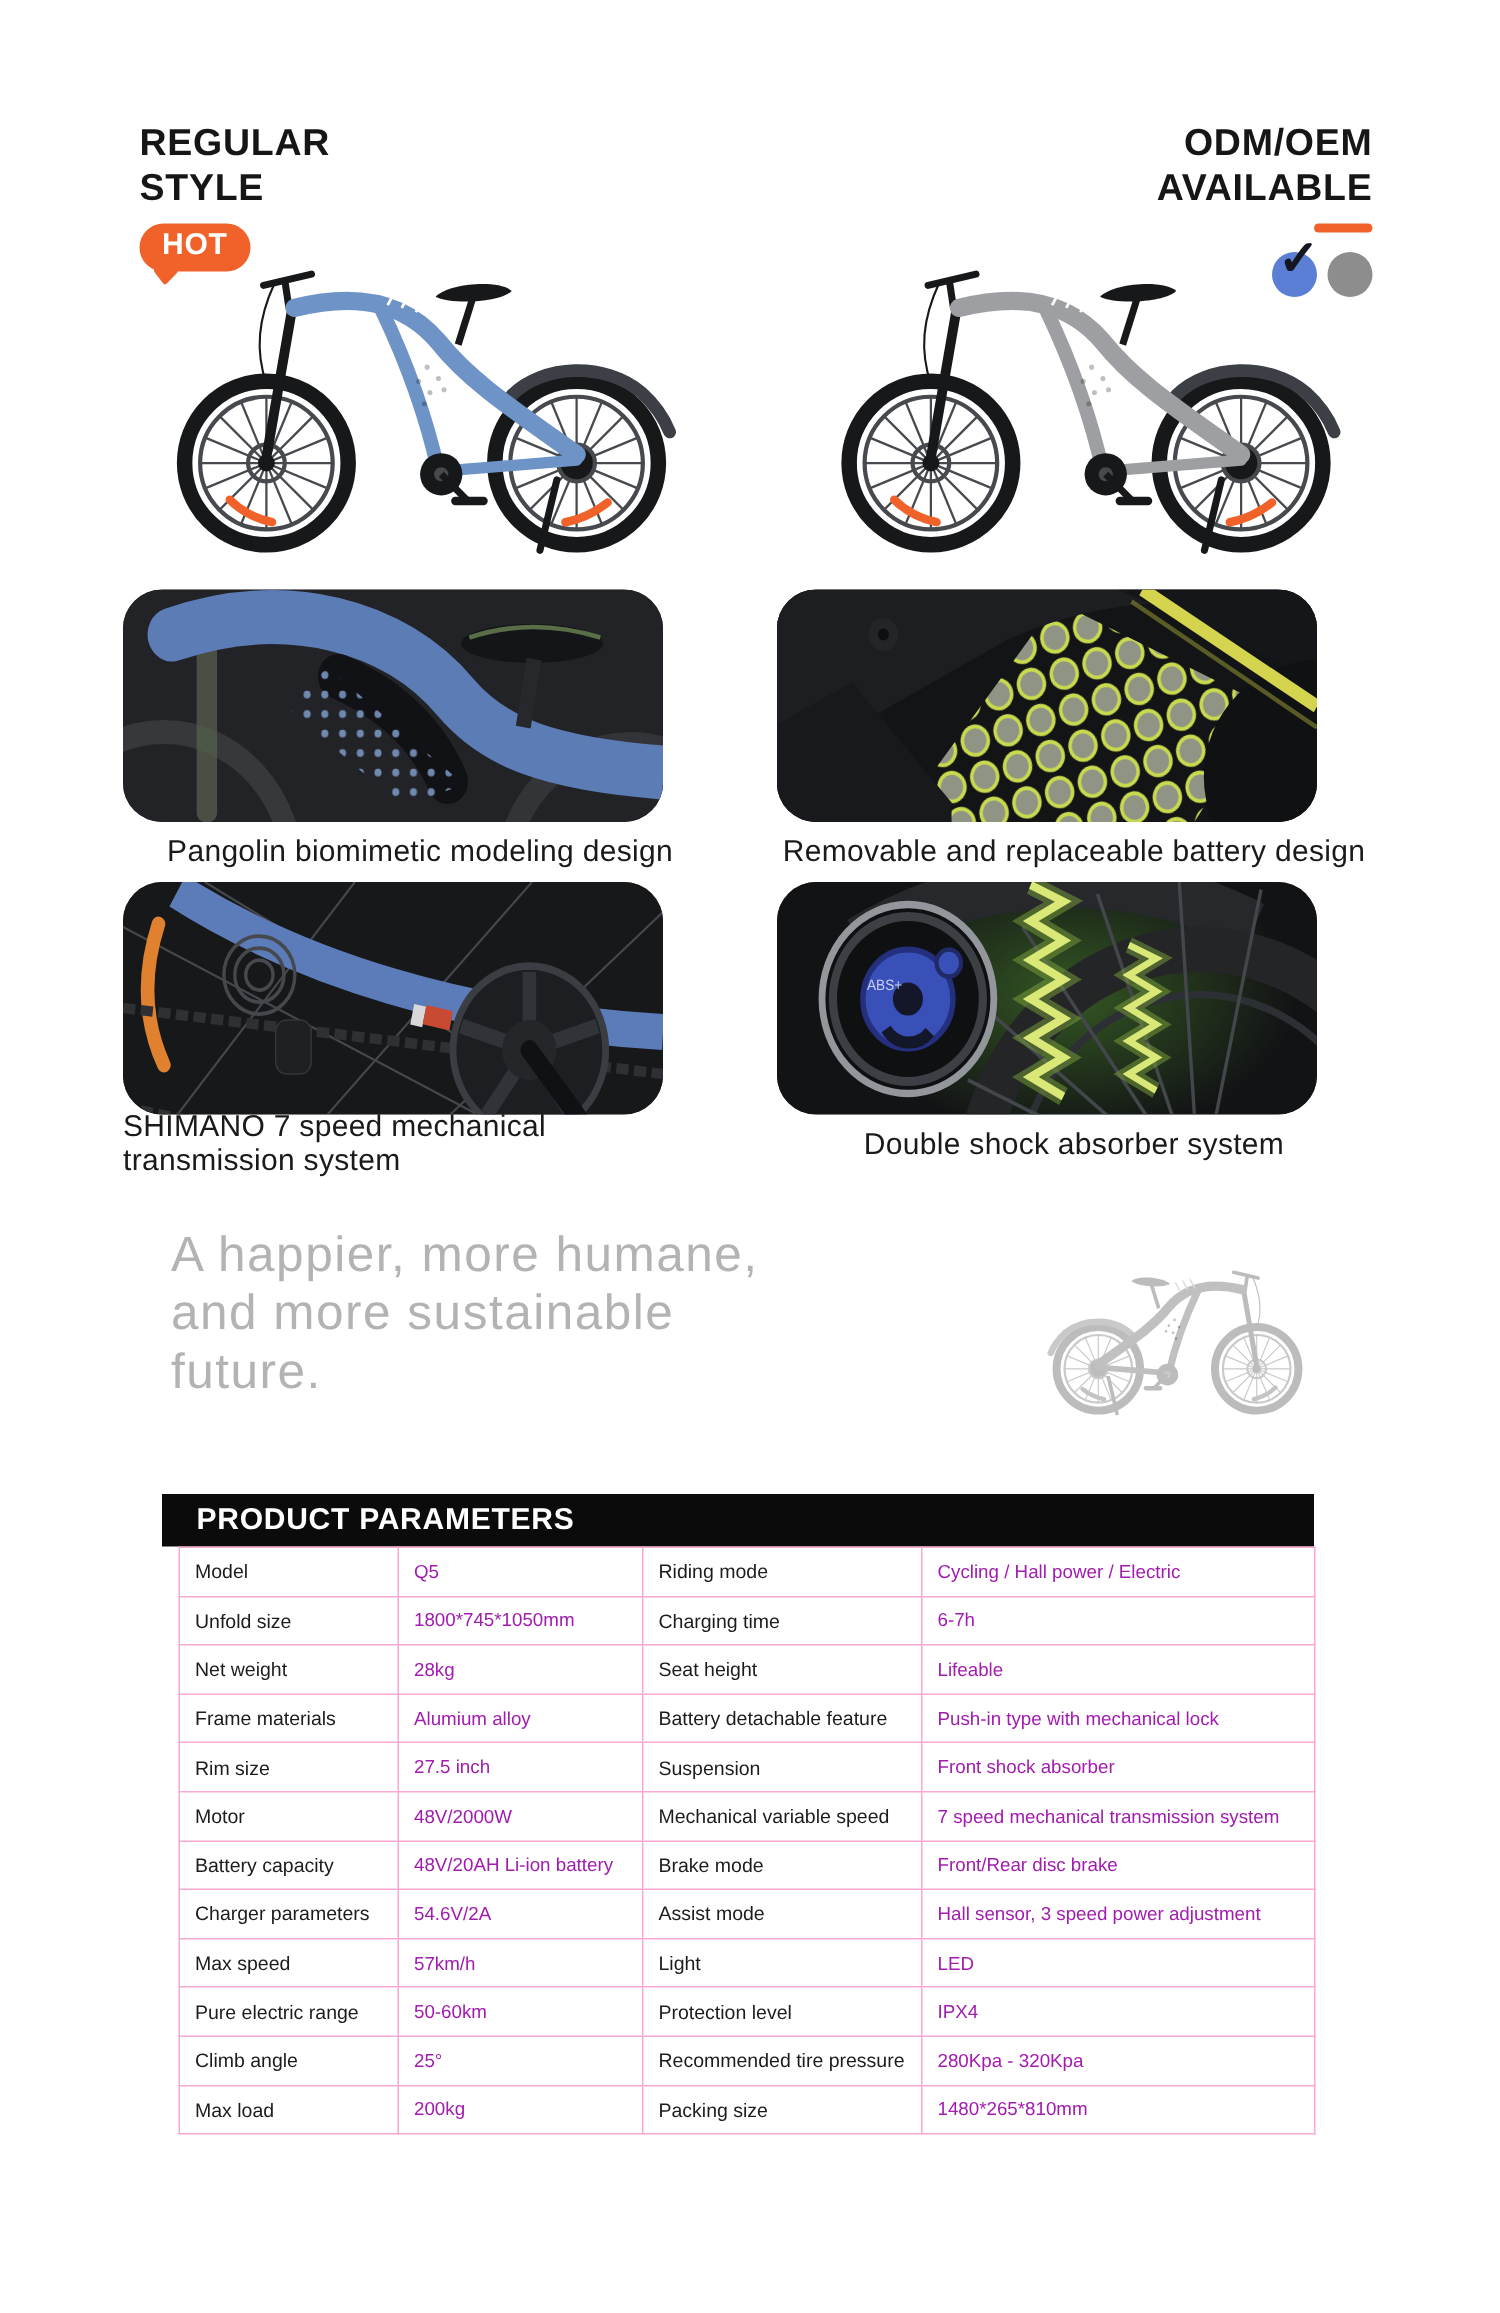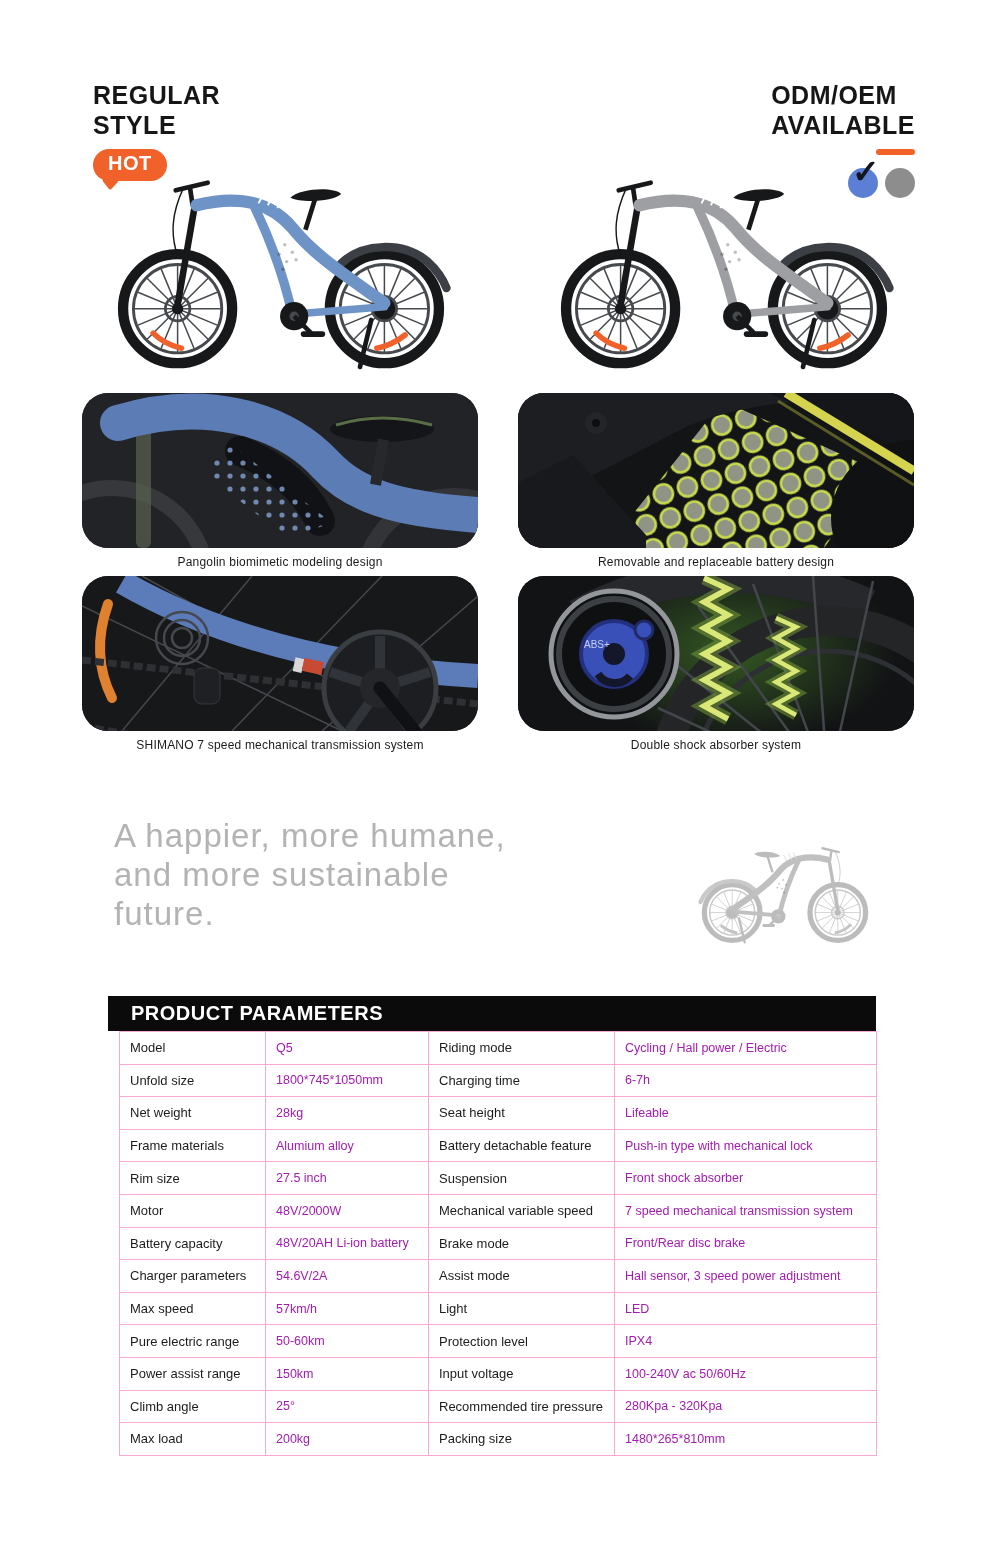--- a/index.html
+++ b/index.html
@@ -4,21 +4,21 @@
 <style>
   * { margin:0; padding:0; box-sizing:border-box; }
   html,body { background:#fff; }
   .page {
     position:relative; width:1000px; height:1542px; background:#ffffff;
     font-family:"Liberation Sans", sans-serif; overflow:hidden; margin:0 auto;
   }
 
   
   .hdr-left { position:absolute; left:82px; top:80px;margin-left:11px; }
-  .hdr-right { position:absolute; right:85px; top:80px; text-align:left; }
+  .hdr-right { position:absolute; right:85px; top:80px; text-align:right; }
   .big-title { font-size:25px; line-height:30px; font-weight:700; color:#161616; letter-spacing:.5px; }
   .hot-badge {
     position:relative; display:inline-block; margin-top:9px;
     background:var(--accent,#f1622b); color:#fff; font-weight:700; font-size:20px;
     padding:3px 15px 6px; border-radius:17px; letter-spacing:.5px;
   }
   .hot-badge::after {
     content:""; position:absolute; left:11px; bottom:-6px; width:13px; height:13px;
     background:var(--accent,#f1622b); transform:rotate(52deg) skewX(8deg); border-radius:2px;
   }
@@ -36,25 +36,25 @@
   .bike { position:absolute; width:372px; height:235px; }
   .bike--blue { left:95px; top:147px; --frame:var(--bike-blue,#6e93c6); }
   .bike--gray { left:538px; top:147px; --frame:var(--bike-gray,#9d9fa2); }
   .bike--sil  { left:690px; top:830px; width:190px; height:120px;
                 --frame:#c0c0c0; --dark:#bcbcbc; --mid:#c9c9c9; --acc:#c4c4c4; --det:#dcdcdc; }
 
   
   .features { position:absolute; left:82px; top:393px; width:836px;
               display:grid; grid-template-columns:396px 396px; column-gap:40px; }
   .feature { display:block; }
-  .tile { width:396px; height:155px; border-radius:26px; overflow:hidden; background:#222327; }
+  .tile { width:360px; height:155px; border-radius:26px; overflow:hidden; background:#222327; }
   .tile svg { display:block; width:100%; height:100%; }
   .feature figcaption {
-    height:28px; display:flex; align-items:center; justify-content:center;
-    font-size:12px; color:#1a1a1a; letter-spacing:.2px;
+    height:40px; display:flex; align-items:center; justify-content:center;
+    font-size:20px; color:#1a1a1a; letter-spacing:.2px;
   }
 
   
   .tagline { position:absolute; left:114px; top:816px; font-size:33px; line-height:39px;
              color:var(--tagline-text,#b5b5b5); letter-spacing:1px; font-weight:400; }
 
   
   .params { position:absolute; left:108px; top:996px; width:768px; }
   .params-header {
     height:35px; background:#0b0b0b; color:#fff; display:flex; align-items:center;
@@ -358,26 +358,20 @@
           <td class="lbl">Light</td>
           <td class="val">LED</td>
         </tr>
         <tr>
           <td class="lbl">Pure electric range</td>
           <td class="val">50-60km</td>
           <td class="lbl">Protection level</td>
           <td class="val">IPX4</td>
         </tr>
         <tr>
-          <td class="lbl">Power assist range</td>
-          <td class="val">150km</td>
-          <td class="lbl">Input voltage</td>
-          <td class="val">100-240V ac 50/60Hz</td>
-        </tr>
-        <tr>
           <td class="lbl">Climb angle</td>
           <td class="val">25°</td>
           <td class="lbl">Recommended tire pressure</td>
           <td class="val">280Kpa - 320Kpa</td>
         </tr>
         <tr>
           <td class="lbl">Max load</td>
           <td class="val">200kg</td>
           <td class="lbl">Packing size</td>
           <td class="val">1480*265*810mm</td>

